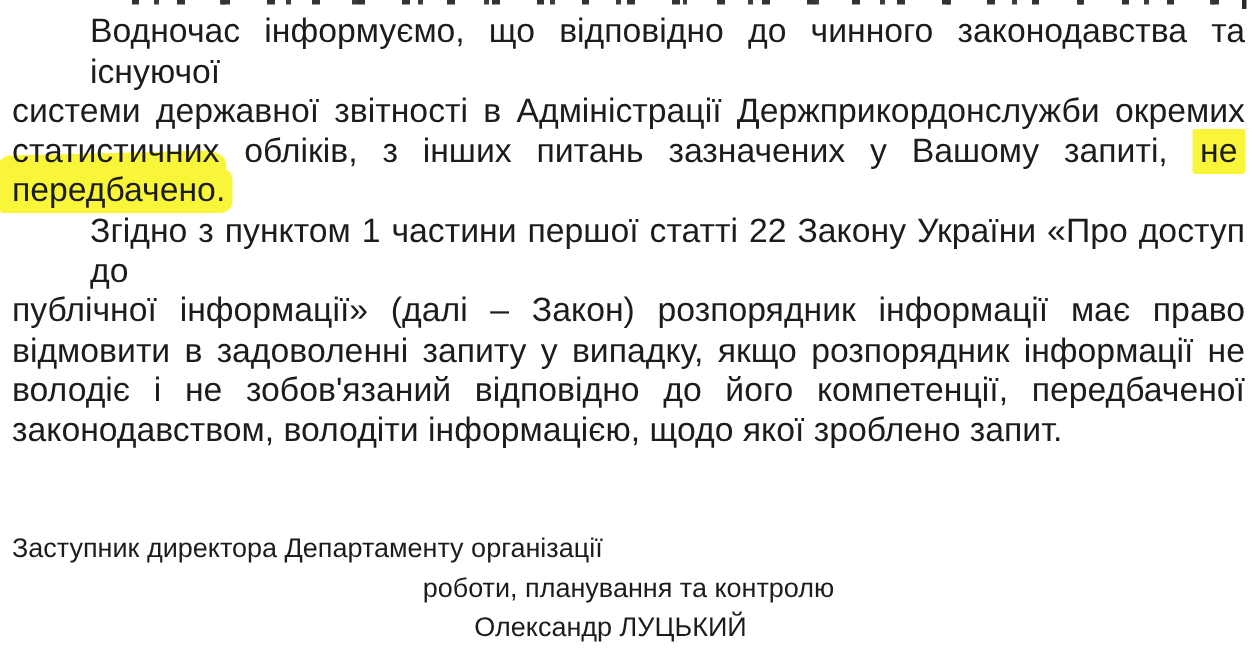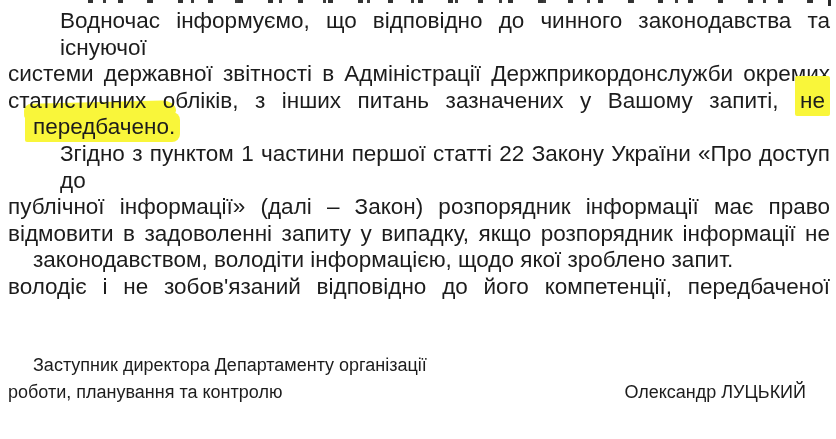--- a/index.html
+++ b/index.html
@@ -42,27 +42,27 @@
     position: absolute;
     left: 8px;
     top: 8px;
     width: 822px;
     font-size: 22.5px;
     line-height: 26.6px;
   }
 
   .line { text-align: justify; }
   .jl   { text-align-last: justify; }
-  .last { text-align: left; text-align-last: left; margin-left: 25px; }
+  .last { text-align: left; text-align-last: left; }
   .indent { padding-left: 52px; }
 
   
   .hl {
     background: var(--hl);
-    padding: 12px 5px 3px 5px;
+    padding: 2px 5px 3px 5px;
     border-radius: 2px;
   }
 
   
   .hl-marker {
     position: relative;
     background: var(--hl);
     margin-left: -8px;
     padding: 2px 5px 3px 8px;
     border-radius: 2px 8px 8px 2px;
@@ -84,21 +84,22 @@
     position: absolute;
     left: 8px;
     top: 352px;
     width: 822px;
     font-size: 18px;
     line-height: 26.6px;
   }
   .sig-row2 {
     display: flex;
     justify-content: space-between;
-    align-items: flex-start;
+    align-items: center;
+    flex-direction: column;
   }
   .sig-name { margin-right: 24px; white-space: nowrap; }
 </style>
 </head>
 <body style="background: rgb(255, 255, 255);">
 
 <div class="page">
 
   <div class="sliver"></div>
   <div class="sliver-tick"></div>
@@ -109,22 +110,22 @@
       <div class="line jl indent"><span>Водночас інформуємо, що відповідно до чинного законодавства та існуючої</span></div>
       <div class="line jl"><span>системи державної звітності в Адміністрації Держприкордонслужби окремих</span></div>
       <div class="line jl"><span>статистичних обліків, з інших питань зазначених у Вашому запиті, </span><span class="hl">не</span></div>
       <div class="line last"><span class="hl-marker">передбачено.</span></div>
     </div>
 
     <div>
       <div class="line jl indent"><span>Згідно з пунктом 1 частини першої статті 22 Закону України «Про доступ до</span></div>
       <div class="line jl"><span>публічної інформації» (далі – Закон) розпорядник інформації має право</span></div>
       <div class="line jl"><span>відмовити в задоволенні запиту у випадку, якщо розпорядник інформації не</span></div>
+      <div class="line jl"><span>володіє і не зобов'язаний відповідно до його компетенції, передбаченої</span></div>
       <div class="line last"><span>законодавством, володіти інформацією, щодо якої зроблено запит.</span></div>
-      <div class="line jl"><span>володіє і не зобов'язаний відповідно до його компетенції, передбаченої</span></div>
     </div>
 
 
   </div>
 
   <div class="sig">
     <div class="line last"><span>Заступник директора Департаменту організації</span></div>
     <div class="sig-row2">
       <span>роботи, планування та контролю</span>
       <span class="sig-name">Олександр ЛУЦЬКИЙ</span>

